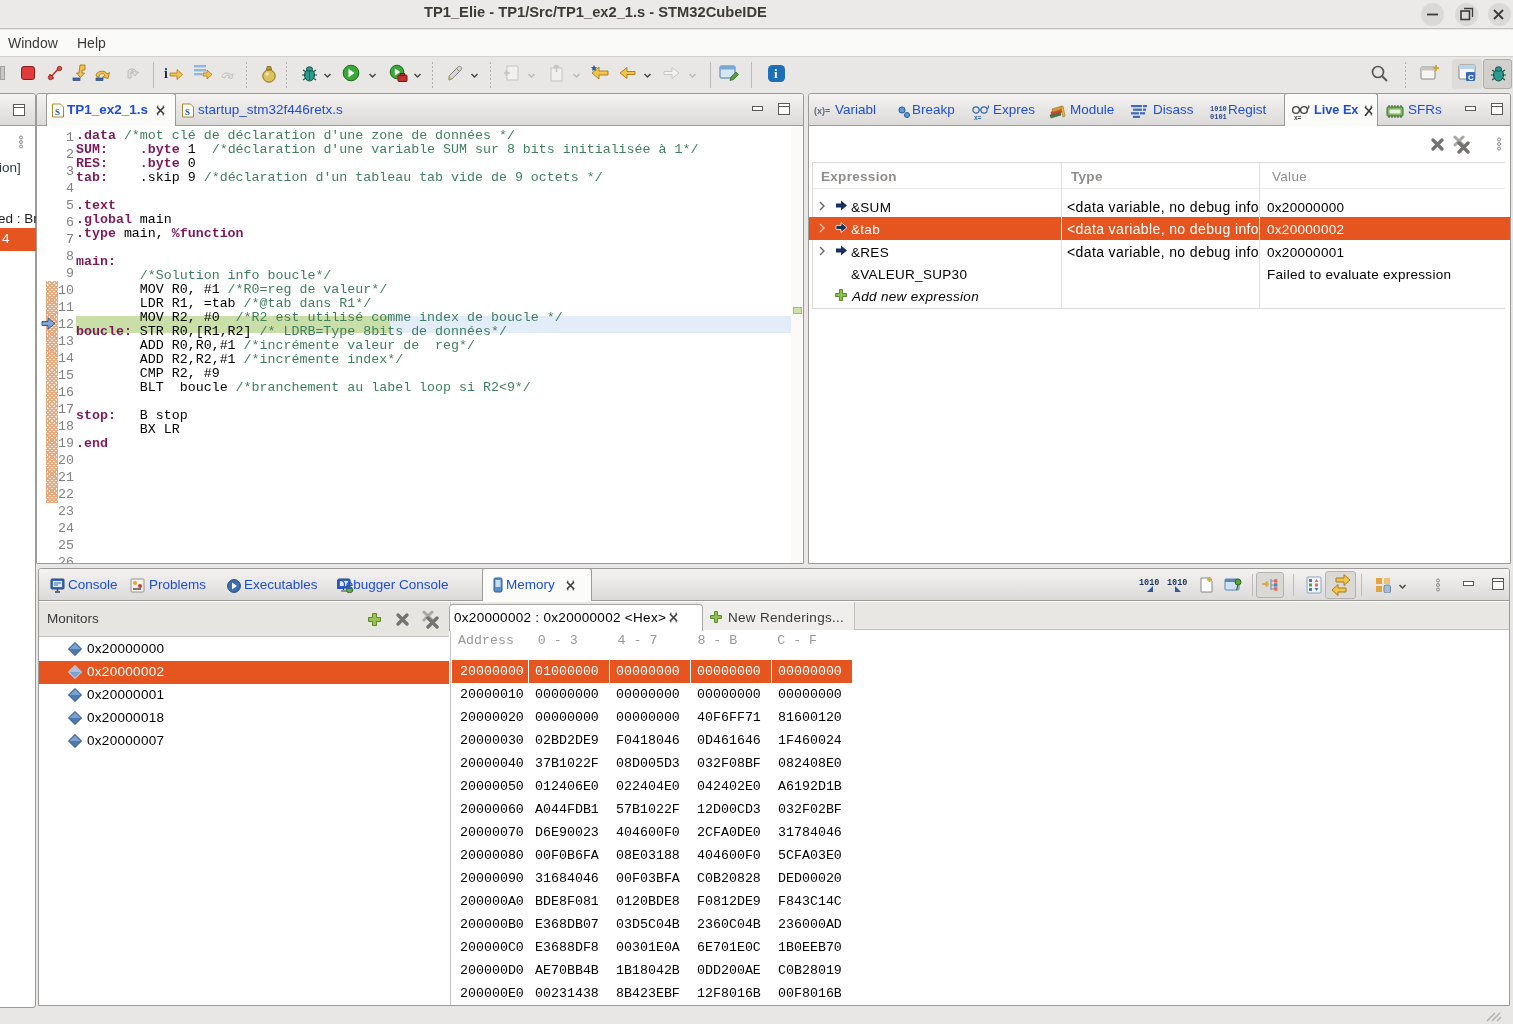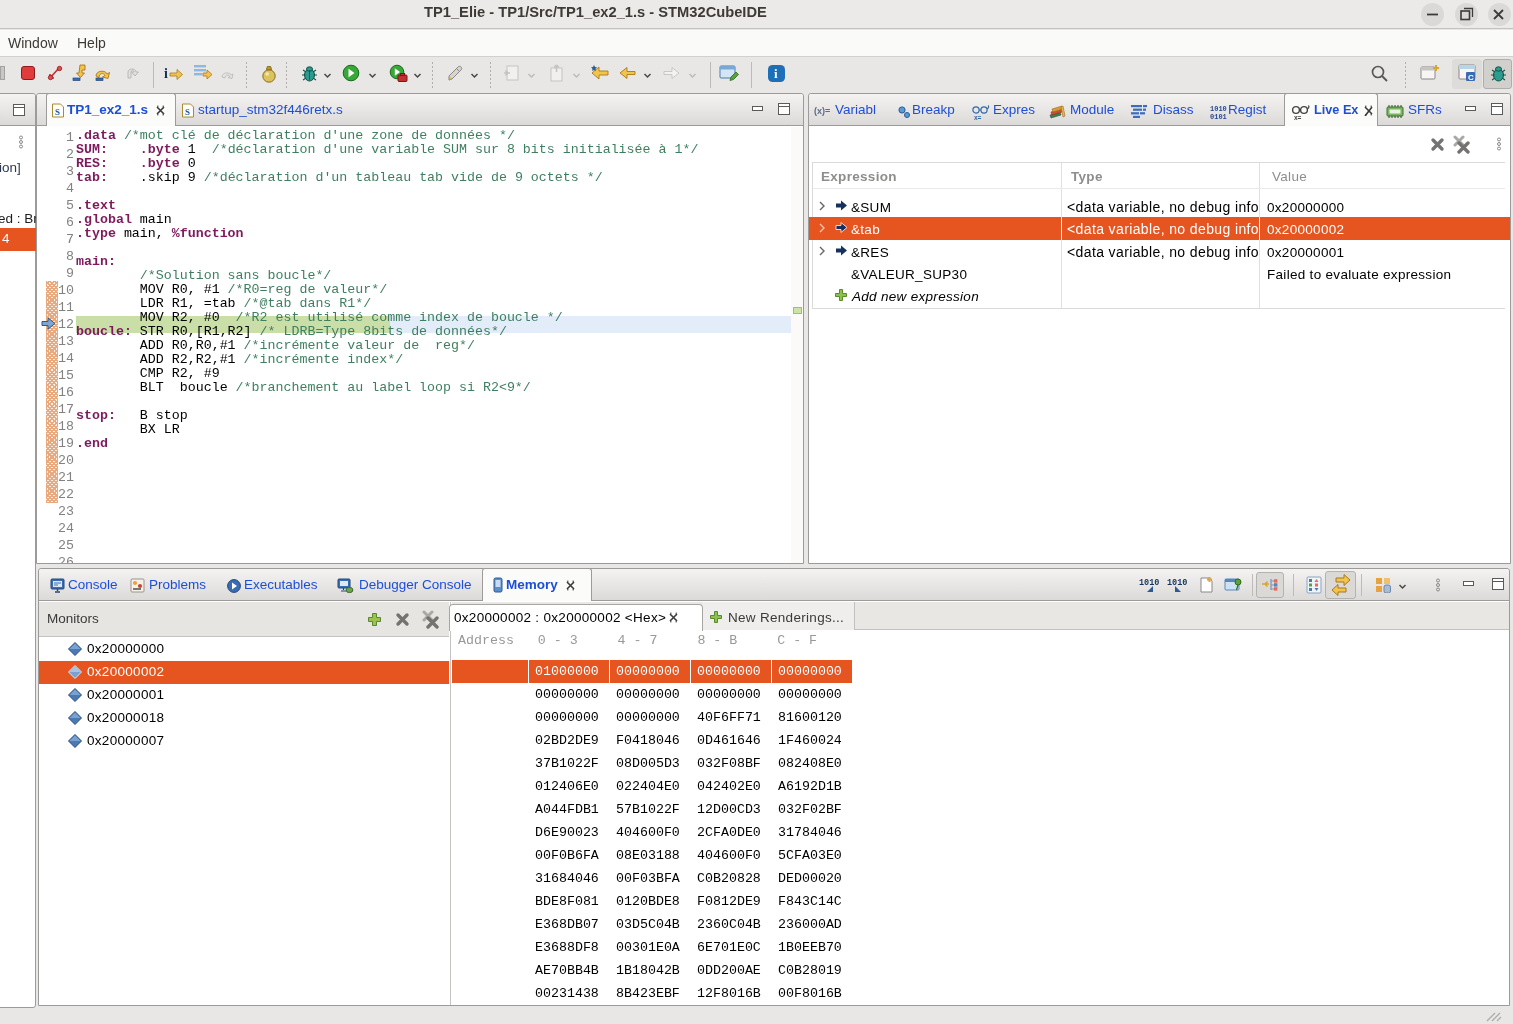--- a/index.html
+++ b/index.html
@@ -257,21 +257,21 @@
     <pre class="mono" style="position:absolute;left:39px;top:1.5px;font-size:13.3px;line-height:14px;color:#000;"><span class="d">.data</span> <span class="c">/*mot clé de déclaration d'une zone de données */</span>
 <span class="d">SUM:</span>    <span class="d">.byte</span> 1  <span class="c">/*déclaration d'une variable SUM sur 8 bits initialisée à 1*/</span>
 <span class="d">RES:</span>    <span class="d">.byte</span> 0
 <span class="d">tab:</span>    .skip 9 <span class="c">/*déclaration d'un tableau tab vide de 9 octets */</span>
 
 <span class="d">.text</span>
 <span class="d">.global</span> main
 <span class="d">.type</span> main, <span class="d">%function</span>
 
 <span class="d">main:</span>
-        <span class="c">/*Solution sans boucle*/</span>
+        <span class="c">/*Solution info boucle*/</span>
         MOV R0, #1 <span class="c">/*R0=reg de valeur*/</span>
         LDR R1, =tab <span class="c">/*@tab dans R1*/</span>
         MOV R2, #0  <span class="c">/*R2 est utilisé comme index de boucle */</span>
 <span class="d">boucle:</span> STR R0,[R1,R2] <span class="c">/* LDRB=Type 8bits de données*/</span>
         ADD R0,R0,#1 <span class="c">/*incrémente valeur de  reg*/</span>
         ADD R2,R2,#1 <span class="c">/*incrémente index*/</span>
         CMP R2, #9
         BLT  boucle <span class="c">/*branchement au label loop si R2&lt;9*/</span>
 
 <span class="d">stop:</span>   B stop
@@ -431,27 +431,27 @@
       <circle cx="8" cy="8" r="6.4" fill="#3a6cb2" stroke="#24477c"></circle>
         <path d="M6 4.5 l5 3.5 -5 3.5 z" fill="#fff"></path>
     </svg>
     <div class="abs tabtxt" style="left:205px;top:8px;">Executables</div>
     <svg class="abs" style="left:298px;top:9px;" width="17" height="16" viewBox="0 0 17 16">
       <rect x="1" y="1" width="12" height="9" rx="1" fill="#3a6cb2" stroke="#24477c"></rect>
       <rect x="3" y="3" width="8" height="5" fill="#dce8f8"></rect>
       <path d="M6.5 10 v2 M4 13 h5" stroke="#24477c" stroke-width="1.2"></path>
       <ellipse cx="12.5" cy="12" rx="3.4" ry="2.6" fill="#6aa84f" stroke="#3a6a2a"></ellipse>
     </svg>
-    <div class="abs tabtxt" style="left:297px;top:8px;margin-left:23px;">Debugger Console</div>
+    <div class="abs tabtxt" style="left:297px;top:8px;">Debugger Console</div>
     <div class="atab" style="left:443px;width:110px;"></div>
     <svg class="abs" style="left:453px;top:8px;" width="12" height="17" viewBox="0 0 12 17">
       <rect x="2" y="1" width="8" height="14" rx="1.5" fill="#5a8fc8" stroke="#2d5a94"></rect>
       <rect x="3.5" y="3" width="5" height="7" fill="#c8dcf0"></rect>
     </svg>
-    <div class="abs tabtxt" style="left:467px;top:8px;font-weight:bold;">Memory</div>
+    <div class="abs tabtxt" style="left:467px;top:8px;font-weight:normal;">Memory</div>
     <svg class="abs" style="left:526px;top:11px;" width="11" height="11" viewBox="0 0 11 11">
       <path d="M2 2 l7 7 M9 2 l-7 7" stroke="#3a3a3a" stroke-width="1.6"></path>
         <path d="M2 1.2 l1.5 0 M7.5 1.2 l1.5 0 M2 9.8 l1.5 0 M7.5 9.8 l1.5 0" stroke="#3a3a3a" stroke-width="1"></path>
     </svg>
 
     <svg class="abs" style="left:1100px;top:8px;" width="21" height="16" viewBox="0 0 21 16">
       <text x="0" y="8" font-size="8.5" fill="#16325c" font-weight="bold" font-family="Liberation Mono">1010</text>
       <path d="M8 15 l6-6 0 6 z" fill="#2a5a98"></path>
     </svg>
     <svg class="abs" style="left:1128px;top:8px;" width="21" height="16" viewBox="0 0 21 16">
@@ -570,20 +570,35 @@
     </svg>
 
     <pre class="mono abs" style="left:419px;top:31px;font-size:13.3px;color:#9a9896;">Address   0 - 3     4 - 7     8 - B     C - F</pre>
 
     <div class="abs" style="left:413px;top:58px;width:400px;height:23px;background:#e6541f;"></div>
     <div class="abs" style="left:489px;top:58px;width:1px;height:23px;background:#fff;"></div>
     <div class="abs" style="left:570px;top:58px;width:1px;height:23px;background:#fff;"></div>
     <div class="abs" style="left:651px;top:58px;width:1px;height:23px;background:#fff;"></div>
     <div class="abs" style="left:732px;top:58px;width:1px;height:23px;background:#fff;"></div>
 
+    <pre class="mono abs" style="left:421px;top:58px;font-size:13.3px;line-height:23px;color:#000;"><span style="color:#fff">20000000</span>
+20000010
+20000020
+20000030
+20000040
+20000050
+20000060
+20000070
+20000080
+20000090
+200000A0
+200000B0
+200000C0
+200000D0
+200000E0</pre>
     <pre class="mono abs" style="left:496px;top:58px;font-size:13.3px;line-height:23px;color:#000;"><span style="color:#fff">01000000</span>
 00000000
 00000000
 02BD2DE9
 37B1022F
 012406E0
 A044FDB1
 D6E90023
 00F0B6FA
 31684046

